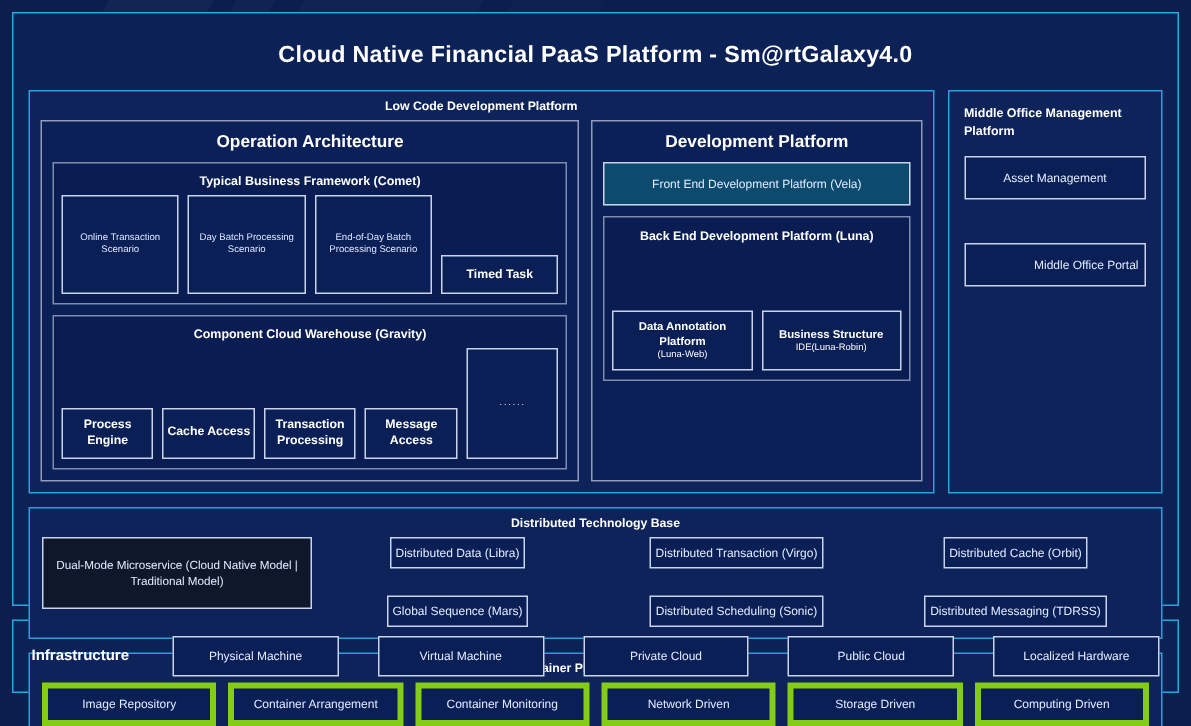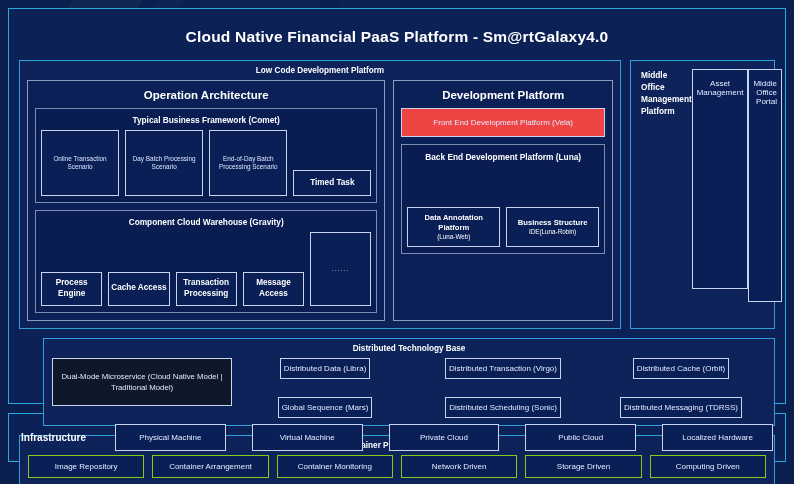--- a/index.html
+++ b/index.html
@@ -116,71 +116,71 @@
   .chip.dots { font-size: 7px; letter-spacing: 1px; color: #c7d3ee; }
 
   
   .lowcode { flex: 1 1 auto; width: 612px; }
   .lowcode-body { display: flex; gap: 8px; padding: 0 7px 7px 7px; }
   .op-arch { flex: 1 1 62%; }
   .dev-plat { flex: 1 1 38%; }
 
   .wide-chip {
     border: 1px solid #c9d4ec;
-    background: #ef4444;
+    background: #0c4a6e;
     color: #e2ebff;
     font-size: 8px;
     text-align: center;
     padding: 9px 4px;
     margin: 0 7px 7px 7px;
   }
 
   .dev-group { margin: 0 7px 7px 7px; border: 1.1px solid #7e8cb0; background: #0a1d52; padding: 4px 5px 6px 5px; }
   .dev-group-title { text-align:center; font-size: 8.3px; font-weight:bold; padding: 3px 0 5px 0; }
   .dev-chips { display: flex; gap: 6px; }
   .dev-chips .chip { min-height: 40px; font-size: 7.6px; }
   .chip .sub { display:block; font-size: 6.3px; font-weight: normal; }
 
   
-  .midoffice { width: 145px; display: flex; flex-direction: row; padding: 8px 10px 10px 10px; }
+  .midoffice { width: 145px; display: flex; flex-direction: column; padding: 8px 10px 10px 10px; }
   .mid-title {
     font-size: 8.3px; font-weight: bold; line-height: 1.45;
     color: #ffffff; margin-bottom: 11px;
   }
   .mid-item {
     border: 1px solid #c9d4ec;
     background: #0a1f56;
     color: #e2ebff;
     font-size: 8px;
     text-align: center;
     padding: 9px 4px;
     margin-bottom: 29px;
   }
   .mid-item:last-child { margin-bottom: 16px; text-align: right; }
 
   
-  .dtb { margin-top: 9px; padding-bottom: 7px; margin-left: 24px; }
+  .dtb { margin-top: 9px; padding-bottom: 7px; }
   .dtb-body { display: flex; gap: 8px; padding: 0 8px; }
   .dtb-left { width: 180px; }
   .dtb-left .cell {
     height: 48px; font-size: 7.8px; line-height: 1.42;
     display: flex; align-items: center; justify-content: center; text-align: center;
     border: 1px solid #c9d4ec; background: #0f172a; color: #e2ebff; padding: 2px 4px;
   }
   .dtb-col { flex: 1; display: flex; flex-direction: column; gap: 18px; align-items: center; }
   .dtb-col .cell {
     border: 1px solid #c9d4ec; background: #0a1f56; color: #e2ebff;
     font-size: 8px; text-align: center; padding: 5px 3px;
   }
 
   
   .cont { margin-top: 9px; padding-bottom: 8px; }
   .cont-body { display: flex; gap: 8px; padding: 0 8px; }
   .cont-body .cell {
-    flex: 1; border: 1px solid #84cc16; background: #0a1f56; color: #e2ebff;
+    flex: 1; border: 4px solid #84cc16; background: #0a1f56; color: #e2ebff;
     font-size: 8px; text-align: center; padding: 6px 3px;
   }
 
   
   .infra {
     margin-top: 9px;
     border: 1.5px solid #29a8e0;
     background: #0c2155;
     display: flex;
     align-items: center;

